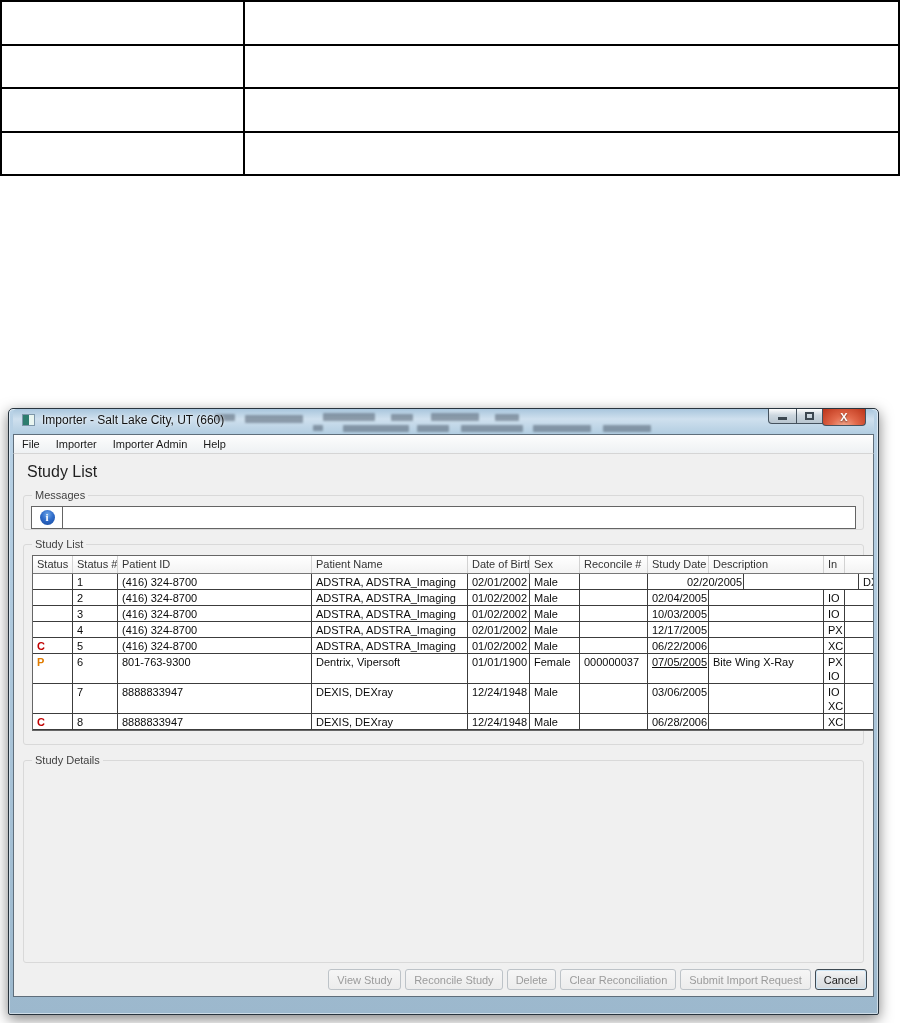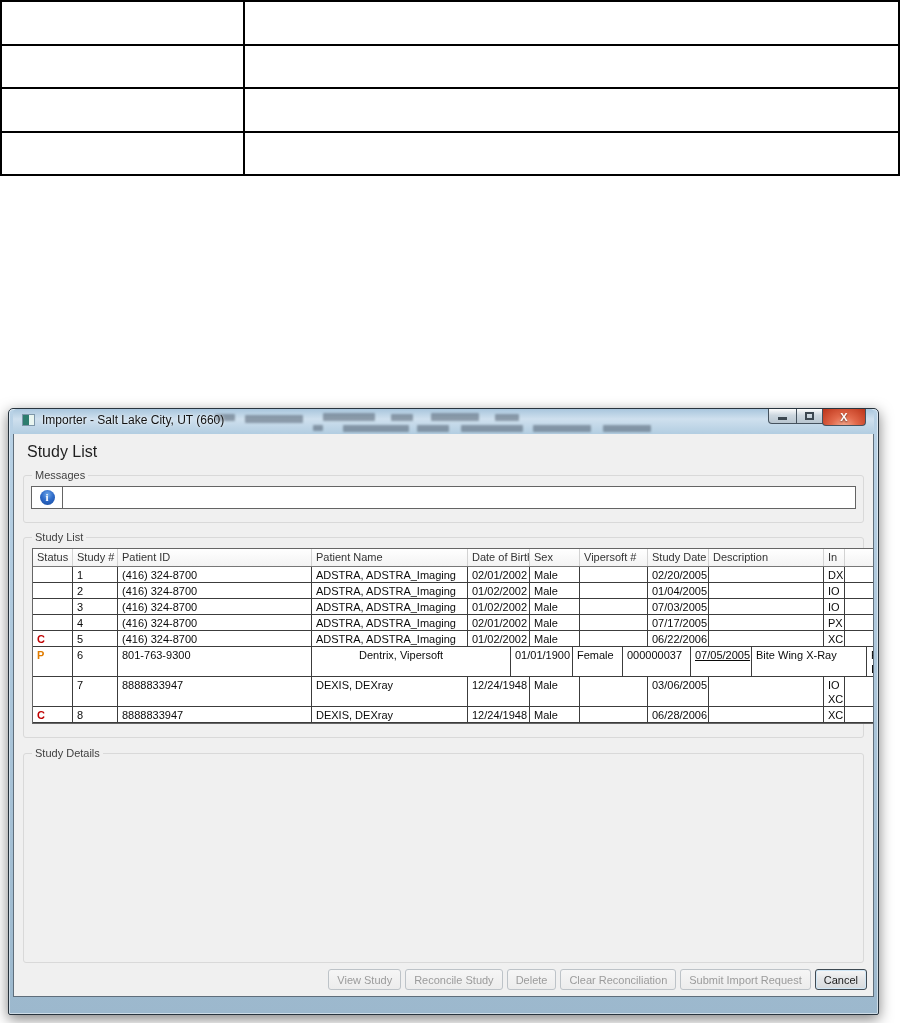--- a/index.html
+++ b/index.html
@@ -48,21 +48,21 @@
 
   .client { flex:1 1 auto; background:#f0f0f0; border:1px solid #5f6e7b; border-top:none;
     display:flex; flex-direction:column; overflow:hidden; }
 
   .page-title { font-size:16px; color:#1f1f1f; margin:9px 0 0 13px; }
 
   .groupbox { position:relative; margin:0 9px; border:1px solid #d9d9d9; border-radius:3px; }
   .group-label { position:absolute; top:-7px; left:8px; background:#f0f0f0;
     padding:0 3px; font-size:11px; color:#3f3f3f; }
 
-  .gb-messages { margin-top:14px; height:48px; }
+  .gb-messages { margin-top:14px; height:35px; }
   .message-bar { display:flex; margin:10px 7px 0 7px; height:23px;
     border:1px solid #646464; background:#fff; align-items:stretch; }
   .msg-icon-cell { width:31px; border-right:1px solid #646464;
     display:flex; align-items:center; justify-content:center; }
   .info-icon { width:15px; height:15px; border-radius:50%;
     background:radial-gradient(circle at 50% 30%, #6ea7e8 0%, #2f6bc9 45%, #164a9e 100%);
     color:#fff; font-size:11px; font-weight:bold; font-family:"Liberation Serif",serif;
     display:flex; align-items:center; justify-content:center; line-height:1; }
   .msg-text { font-size:11px; color:#111; line-height:21px; padding-left:6px;
     white-space:nowrap; overflow:hidden; }
@@ -155,115 +155,121 @@
         </div>
       <div class="cap-btn cap-max">
           <div class="glyph-max"></div>
         </div>
       <div class="cap-btn cap-close">
           <span>X</span>
         </div>
     </div>
   </div>
 
+  <div class="menubar">
+      <span class="menu-item">File</span>
+      <span class="menu-item">Importer</span>
+      <span class="menu-item">Importer Admin</span>
+      <span class="menu-item">Help</span>
+    </div>
 
   <div class="client">
     <div class="page-title">Study List</div>
 
     <div class="groupbox gb-messages">
       <div class="group-label">Messages</div>
       <div class="message-bar">
         <div class="msg-icon-cell">
           <div class="info-icon">i</div>
         </div>
       </div>
     </div>
 
     <div class="groupbox gb-studylist">
       <div class="group-label">Study List</div>
       <div class="grid-wrap">
         <div class="grid-main">
           <div class="grid-header">
               <div class="hcell" style="width: 40px;">Status</div>
-              <div class="hcell" style="width: 45px;">Study #</div>
+              <div class="hcell" style="width: 45px;">Status #</div>
               <div class="hcell" style="width: 194px;">Patient ID</div>
               <div class="hcell" style="width: 156px;">Patient Name</div>
               <div class="hcell" style="width: 62px;">Date of Birth</div>
               <div class="hcell" style="width: 50px;">Sex</div>
-              <div class="hcell" style="width: 68px;">Vipersoft #</div>
+              <div class="hcell" style="width: 68px;">Reconcile #</div>
               <div class="hcell" style="width: 61px;">Study Date</div>
               <div class="hcell" style="width: 115px;">Description</div>
               <div class="hcell" style="width: 21px;">In</div>
             </div>
           <div id="grid-body">
               <div class="grid-row">
                 <div class="gcell status" style="width: 40px; min-height: 15px;"></div>
                 <div class="gcell" style="width: 45px; min-height: 15px;">1</div>
                 <div class="gcell" style="width: 194px; min-height: 15px;">(416) 324-8700</div>
                 <div class="gcell" style="width: 156px; min-height: 15px;">ADSTRA, ADSTRA_Imaging</div>
                 <div class="gcell" style="width: 62px; min-height: 15px;">02/01/2002</div>
                 <div class="gcell" style="width: 50px; min-height: 15px;">Male</div>
                 <div class="gcell" style="width: 68px; min-height: 15px;"></div>
-                <div class="gcell" style="width: 61px; min-height: 15px;">02/20/2005</div>
+                <div class="gcell" style="width: 61px; min-height: 15px; margin-left: 35px;">02/20/2005</div>
                 <div class="gcell" style="width: 115px; min-height: 15px;"></div>
                 <div class="gcell" style="width: 21px; min-height: 15px;">DX</div>
               </div>
               <div class="grid-row">
                 <div class="gcell status" style="width: 40px; min-height: 15px;"></div>
                 <div class="gcell" style="width: 45px; min-height: 15px;">2</div>
                 <div class="gcell" style="width: 194px; min-height: 15px;">(416) 324-8700</div>
                 <div class="gcell" style="width: 156px; min-height: 15px;">ADSTRA, ADSTRA_Imaging</div>
                 <div class="gcell" style="width: 62px; min-height: 15px;">01/02/2002</div>
                 <div class="gcell" style="width: 50px; min-height: 15px;">Male</div>
                 <div class="gcell" style="width: 68px; min-height: 15px;"></div>
-                <div class="gcell" style="width: 61px; min-height: 15px;">01/04/2005</div>
+                <div class="gcell" style="width: 61px; min-height: 15px;">02/04/2005</div>
                 <div class="gcell" style="width: 115px; min-height: 15px;"></div>
                 <div class="gcell" style="width: 21px; min-height: 15px;">IO</div>
               </div>
               <div class="grid-row">
                 <div class="gcell status" style="width: 40px; min-height: 15px;"></div>
                 <div class="gcell" style="width: 45px; min-height: 15px;">3</div>
                 <div class="gcell" style="width: 194px; min-height: 15px;">(416) 324-8700</div>
                 <div class="gcell" style="width: 156px; min-height: 15px;">ADSTRA, ADSTRA_Imaging</div>
                 <div class="gcell" style="width: 62px; min-height: 15px;">01/02/2002</div>
                 <div class="gcell" style="width: 50px; min-height: 15px;">Male</div>
                 <div class="gcell" style="width: 68px; min-height: 15px;"></div>
-                <div class="gcell" style="width: 61px; min-height: 15px;">07/03/2005</div>
+                <div class="gcell" style="width: 61px; min-height: 15px;">10/03/2005</div>
                 <div class="gcell" style="width: 115px; min-height: 15px;"></div>
                 <div class="gcell" style="width: 21px; min-height: 15px;">IO</div>
               </div>
               <div class="grid-row">
                 <div class="gcell status" style="width: 40px; min-height: 15px;"></div>
                 <div class="gcell" style="width: 45px; min-height: 15px;">4</div>
                 <div class="gcell" style="width: 194px; min-height: 15px;">(416) 324-8700</div>
                 <div class="gcell" style="width: 156px; min-height: 15px;">ADSTRA, ADSTRA_Imaging</div>
                 <div class="gcell" style="width: 62px; min-height: 15px;">02/01/2002</div>
                 <div class="gcell" style="width: 50px; min-height: 15px;">Male</div>
                 <div class="gcell" style="width: 68px; min-height: 15px;"></div>
-                <div class="gcell" style="width: 61px; min-height: 15px;">07/17/2005</div>
+                <div class="gcell" style="width: 61px; min-height: 15px;">12/17/2005</div>
                 <div class="gcell" style="width: 115px; min-height: 15px;"></div>
                 <div class="gcell" style="width: 21px; min-height: 15px;">PX</div>
               </div>
               <div class="grid-row">
                 <div class="gcell status" style="width: 40px; color: rgb(192, 0, 0); min-height: 15px;">C</div>
                 <div class="gcell" style="width: 45px; min-height: 15px;">5</div>
                 <div class="gcell" style="width: 194px; min-height: 15px;">(416) 324-8700</div>
                 <div class="gcell" style="width: 156px; min-height: 15px;">ADSTRA, ADSTRA_Imaging</div>
                 <div class="gcell" style="width: 62px; min-height: 15px;">01/02/2002</div>
                 <div class="gcell" style="width: 50px; min-height: 15px;">Male</div>
                 <div class="gcell" style="width: 68px; min-height: 15px;"></div>
                 <div class="gcell" style="width: 61px; min-height: 15px;">06/22/2006</div>
                 <div class="gcell" style="width: 115px; min-height: 15px;"></div>
                 <div class="gcell" style="width: 21px; min-height: 15px;">XC</div>
               </div>
               <div class="grid-row">
                 <div class="gcell status" style="width: 40px; color: rgb(224, 124, 0); min-height: 15px;">P</div>
                 <div class="gcell" style="width: 45px; min-height: 15px;">6</div>
                 <div class="gcell" style="width: 194px; min-height: 15px;">801-763-9300</div>
-                <div class="gcell" style="width: 156px; min-height: 15px; margin-left: 43px;">Dentrix, Vipersoft</div>
+                <div class="gcell" style="width: 156px; min-height: 15px;">Dentrix, Vipersoft</div>
                 <div class="gcell" style="width: 62px; min-height: 15px;">01/01/1900</div>
                 <div class="gcell" style="width: 50px; min-height: 15px;">Female</div>
                 <div class="gcell" style="width: 68px; min-height: 15px;">000000037</div>
                 <div class="gcell" style="width: 61px; min-height: 15px; text-decoration: underline;">07/05/2005</div>
                 <div class="gcell" style="width: 115px; min-height: 15px;">Bite Wing X-Ray</div>
                 <div class="gcell" style="width: 21px; min-height: 15px;">PX
 IO</div>
               </div>
               <div class="grid-row">
                 <div class="gcell status" style="width: 40px; min-height: 15px;"></div>

